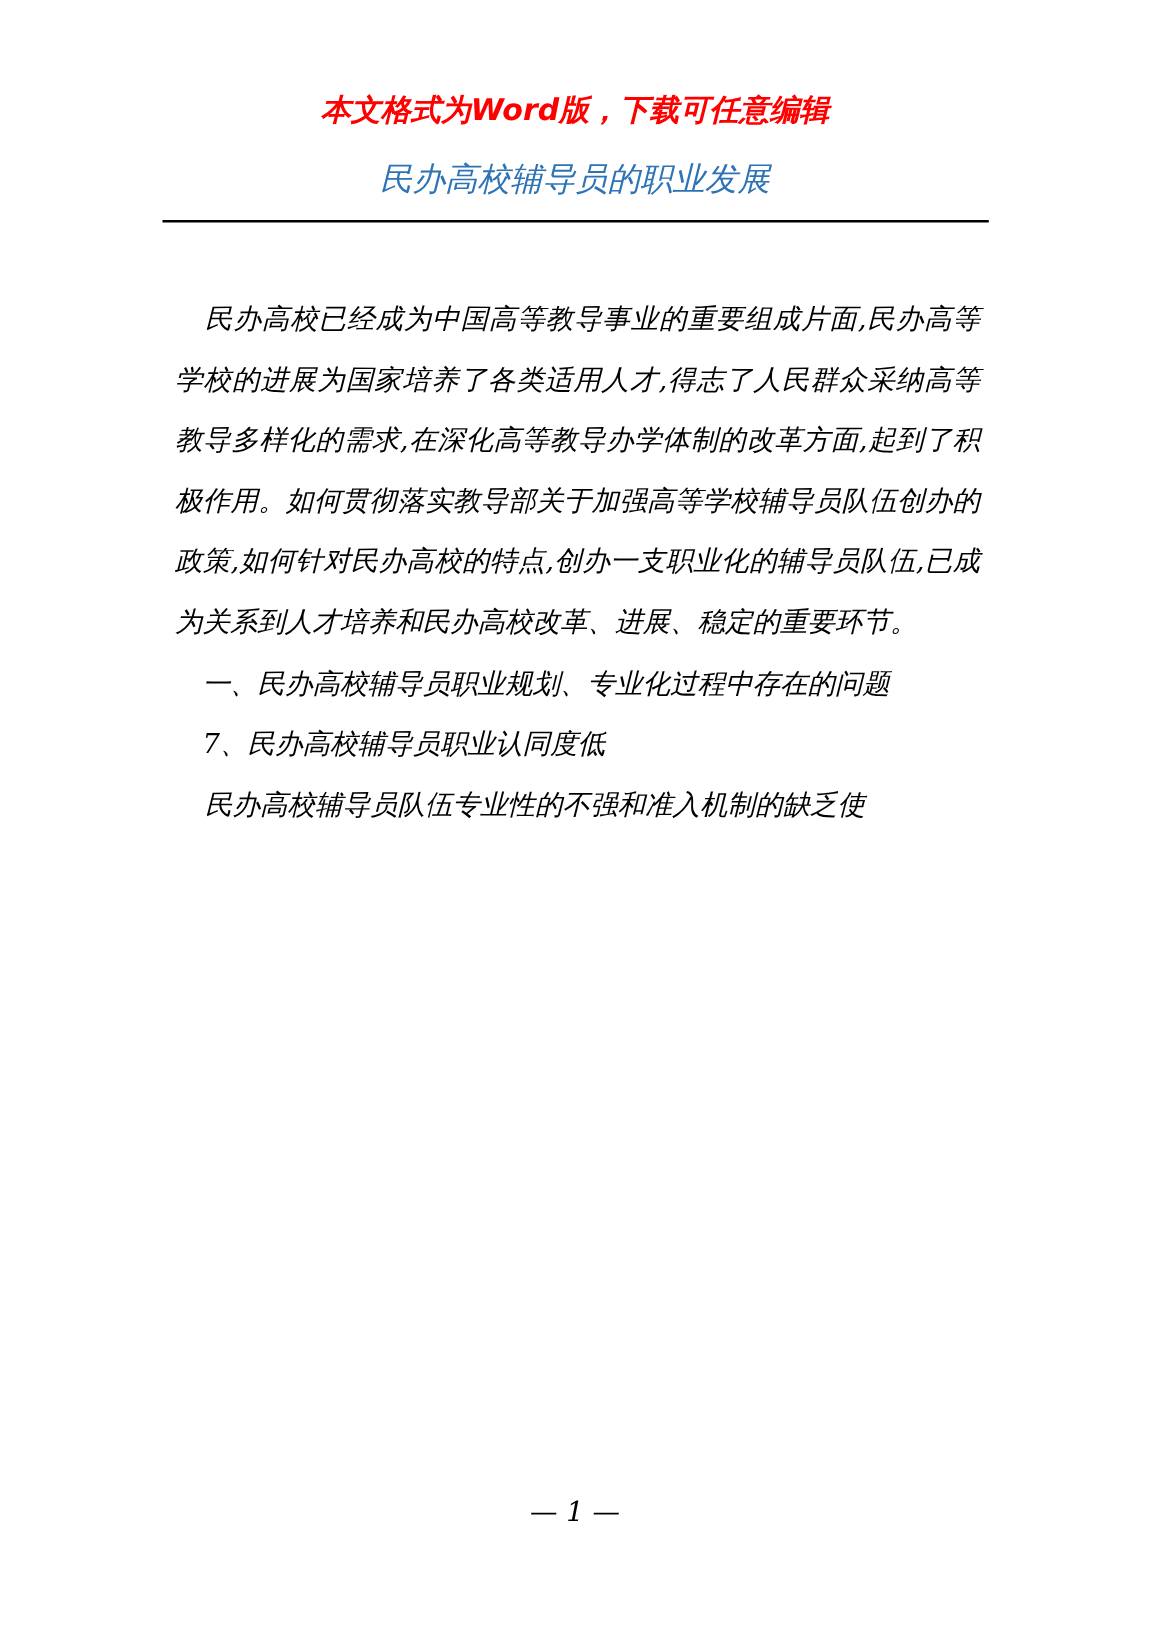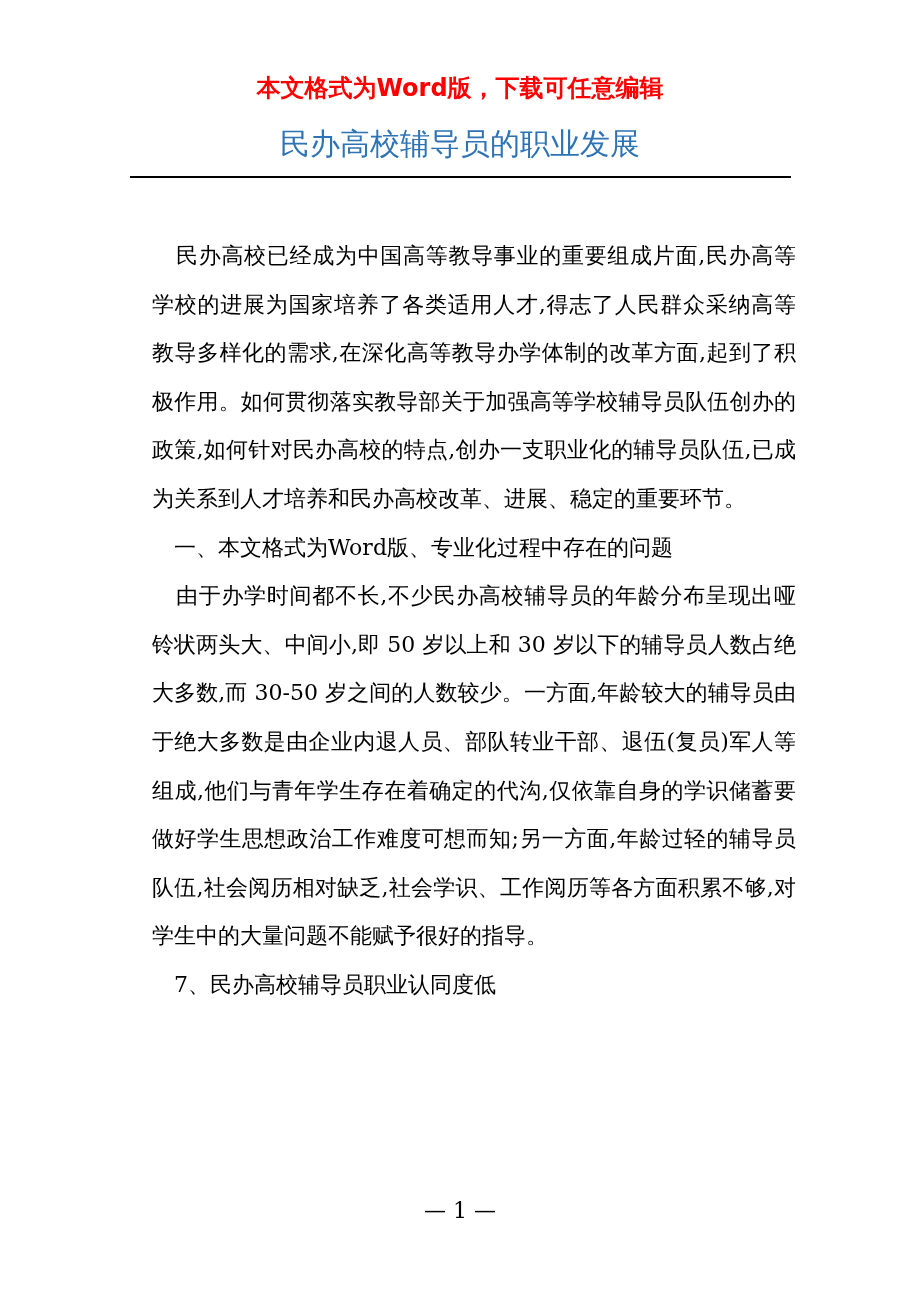--- a/index.html
+++ b/index.html
@@ -1,32 +1,32 @@
 <!DOCTYPE html>
 <html><head>
 <meta charset="utf-8">
 <style>
   html, body { margin: 0; padding: 0; background: #ffffff; }
   body { width: 920px; height: 1302px; position: relative; overflow: hidden; }
-  .page { position: absolute; left: 0; top: 0; width: 920px; height: 1049px; background: #fff; }
+  .page { position: absolute; left: 0; top: 0; width: 920px; height: 1049px; background: #fff; font-style: italic; }
   .banner {
     position: absolute; left: 0; width: 920px; top: 68px; text-align: center;
     color: #ff0000; font-family: "DejaVu Sans", "Liberation Sans", sans-serif;
     font-weight: bold; font-size: 24px; line-height: 40px; letter-spacing: 0px;
   }
   .title {
     position: absolute; left: 0; width: 920px; top: 122px; text-align: center;
     color: #2e74b5; font-family: "DejaVu Sans", "Liberation Sans", sans-serif;
-    font-size: 30px; line-height: 44px;
+    font-size: 26px; line-height: 44px;
   }
   .rule {
     position: absolute; left: 130px; top: 176px; width: 661px; height: 2px; background: #000;
   }
   .body {
-    position: absolute; left: 152px; top: 232px; width: 644px;
+    position: absolute; left: 140px; top: 232px; width: 644px;
     font-family: "DejaVu Serif", "Liberation Serif", serif;
     font-size: 22px; line-height: 48.6px; color: #000;
     text-align: justify; text-justify: inter-character;
   }
   .body p { margin: 0; }
   .body p.indent { text-indent: 24px; }
   .body p.head { text-indent: 22px; }
   .footer {
     position: absolute; left: 0; width: 920px; top: 1196px; text-align: center;
     font-family: "DejaVu Serif", "Liberation Serif", serif; font-size: 22px; line-height: 30px; color: #000;
@@ -35,19 +35,19 @@
 </head>
 <body>
 
 <div class="page">
   <div class="banner">本文格式为Word版，下载可任意编辑</div>
   <div class="title">民办高校辅导员的职业发展</div>
   <div class="rule"></div>
 
   <div class="body">
     <p class="indent">民办高校已经成为中国高等教导事业的重要组成片面,民办高等学校的进展为国家培养了各类适用人才,得志了人民群众采纳高等教导多样化的需求,在深化高等教导办学体制的改革方面,起到了积极作用。如何贯彻落实教导部关于加强高等学校辅导员队伍创办的政策,如何针对民办高校的特点,创办一支职业化的辅导员队伍,已成为关系到人才培养和民办高校改革、进展、稳定的重要环节。</p>
-    <p class="head">一、本文格式为Word版、专业化过程中存在的问题</p>
-    <p class="indent">由于办学时间都不长,不少民办高校辅导员的年龄分布呈现出哑铃状两头大、中间小,即 50 岁以上和 30 岁以下的辅导员人数占绝大多数,而 30-50 岁之间的人数较少。一方面,年龄较大的辅导员由于绝大多数是由企业内退人员、部队转业干部、退伍(复员)军人等组成,他们与青年学生存在着确定的代沟,仅依靠自身的学识储蓄要做好学生思想政治工作难度可想而知;另一方面,年龄过轻的辅导员队伍,社会阅历相对缺乏,社会学识、工作阅历等各方面积累不够,对学生中的大量问题不能赋予很好的指导。</p>
+    <p class="head">一、民办高校辅导员职业规划、专业化过程中存在的问题</p>
     <p class="head">7、民办高校辅导员职业认同度低</p>
+    <p class="indent">民办高校辅导员队伍专业性的不强和准入机制的缺乏使</p>
   </div>
 
   <div class="footer">— 1 —</div>
 </div>
 
 </body></html>

